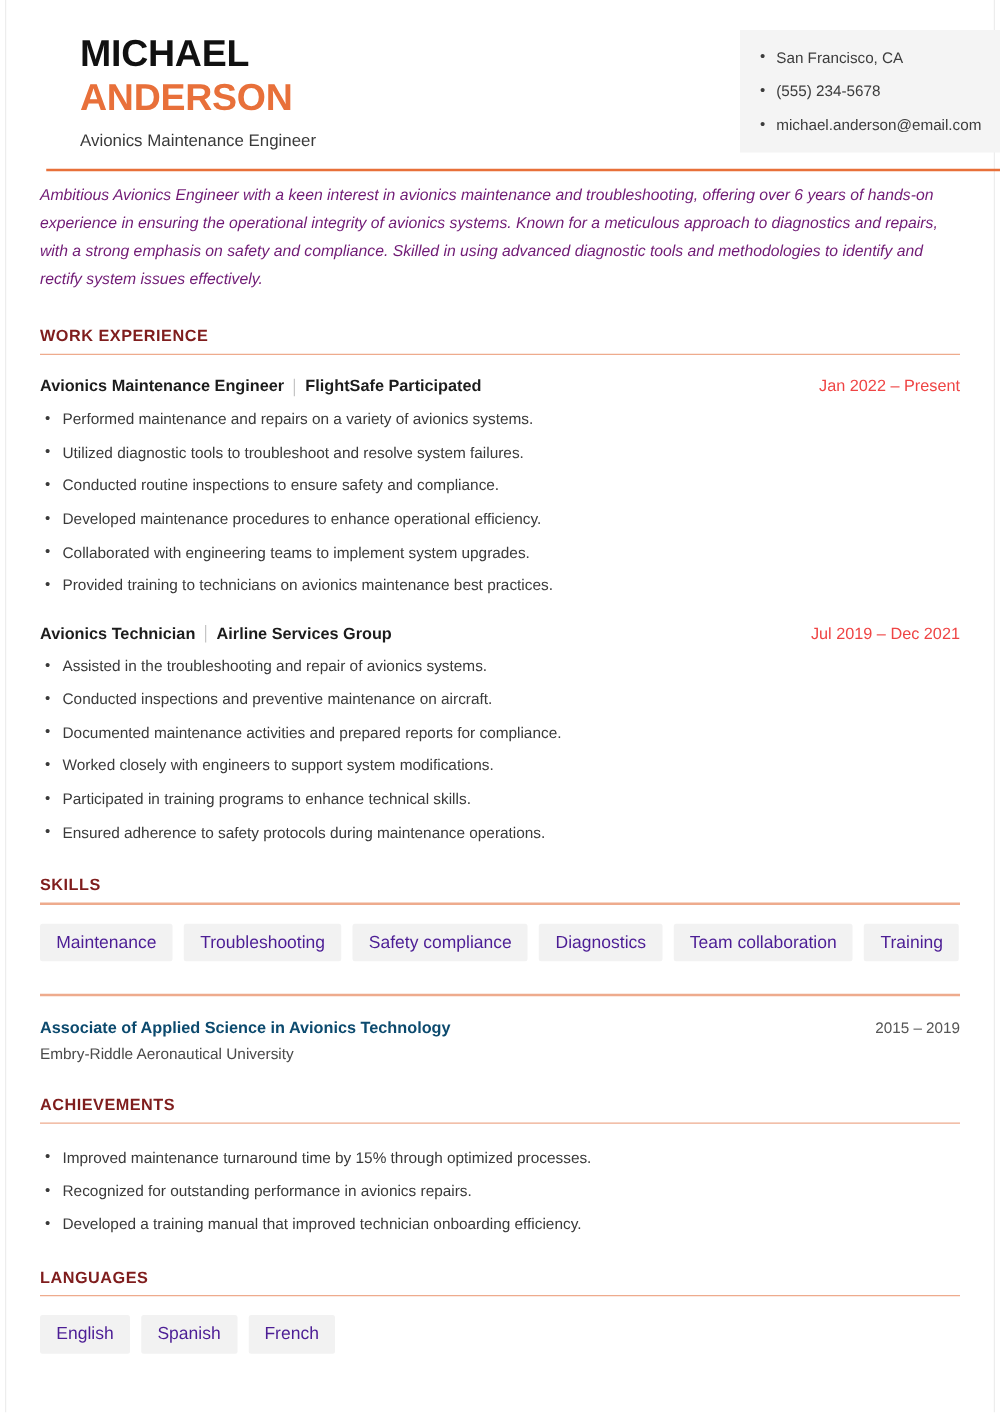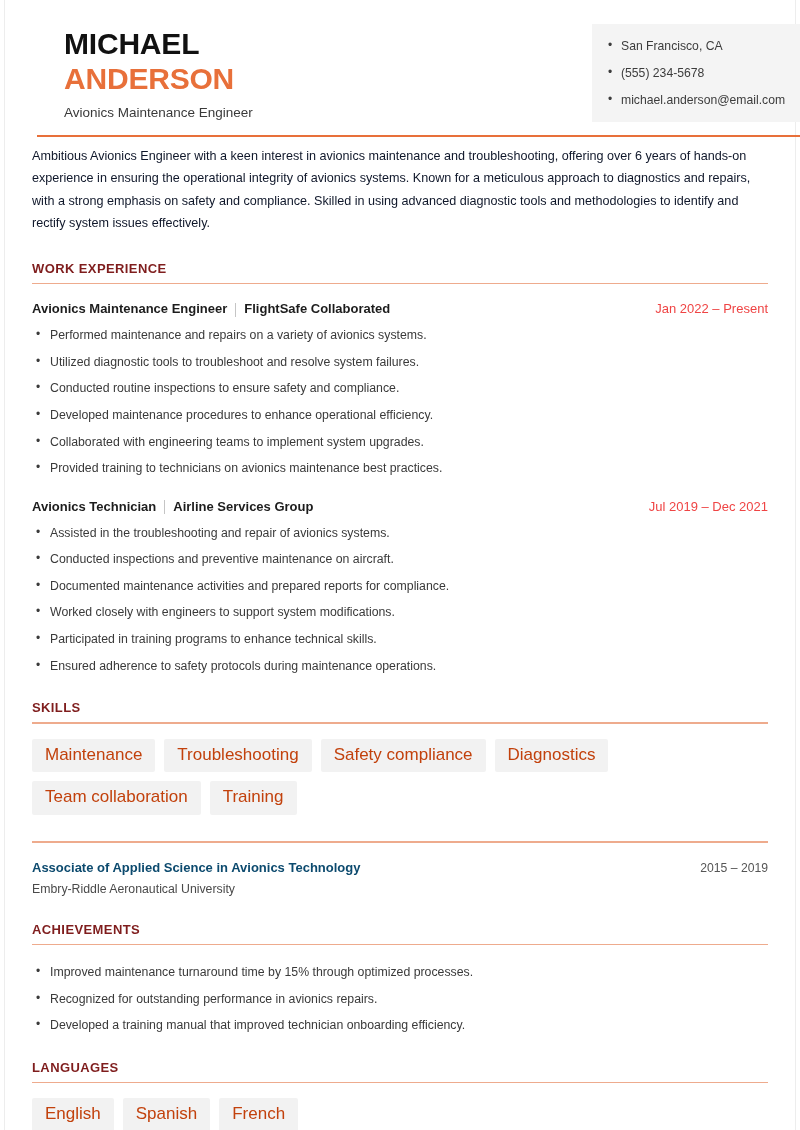--- a/index.html
+++ b/index.html
@@ -105,22 +105,23 @@
     background: #e8703a;
   }
 
   
   .content { padding: 0 32px; }
 
   .summary {
     margin-top: 29px;
     font-size: 12.6px;
     line-height: 1.78;
-    color: #0f172a;
-    width: 736px;
+    color: #701a75;
+    width: 736px;
+    font-style: italic;
   }
 
   
   .section { margin-top: 26px; }
   .section-title {
     font-size: 13px;
     font-weight: bold;
     letter-spacing: 0.4px;
     color: #7f1d1d;
     text-transform: uppercase;
@@ -190,22 +191,22 @@
     margin-top: 15px;
     display: flex;
     flex-wrap: wrap;
     gap: 9px;
     width: 736px;
   }
   .chip {
     background: #f2f2f2;
     border-radius: 2px;
     padding: 7px 13px 8px 13px;
-    font-size: 17px;
-    color: #c2410c;
+    font-size: 14px;
+    color: #4c1d95;
     line-height: 1.1;
     white-space: nowrap;
   }
 
   
   .edu-entry { margin-top: 17px; }
   .edu-head {
     display: flex;
     align-items: baseline;
     justify-content: space-between;
@@ -261,21 +262,21 @@
 
     <div class="section">
       <div class="section-title">WORK EXPERIENCE</div>
       <div class="section-rule"></div>
 
       <div class="entry">
         <div class="entry-head">
           <div class="entry-heading">
             <span>Avionics Maintenance Engineer</span>
             <span class="sep-bar"></span>
-            <span>FlightSafe Collaborated</span>
+            <span>FlightSafe Participated</span>
           </div>
           <div class="entry-date">Jan 2022 – Present</div>
         </div>
         <ul class="bullets">
           <li class="bullet">Performed maintenance and repairs on a variety of avionics systems.</li>
           <li class="bullet">Utilized diagnostic tools to troubleshoot and resolve system failures.</li>
           <li class="bullet">Conducted routine inspections to ensure safety and compliance.</li>
           <li class="bullet">Developed maintenance procedures to enhance operational efficiency.</li>
           <li class="bullet">Collaborated with engineering teams to implement system upgrades.</li>
           <li class="bullet">Provided training to technicians on avionics maintenance best practices.</li>

